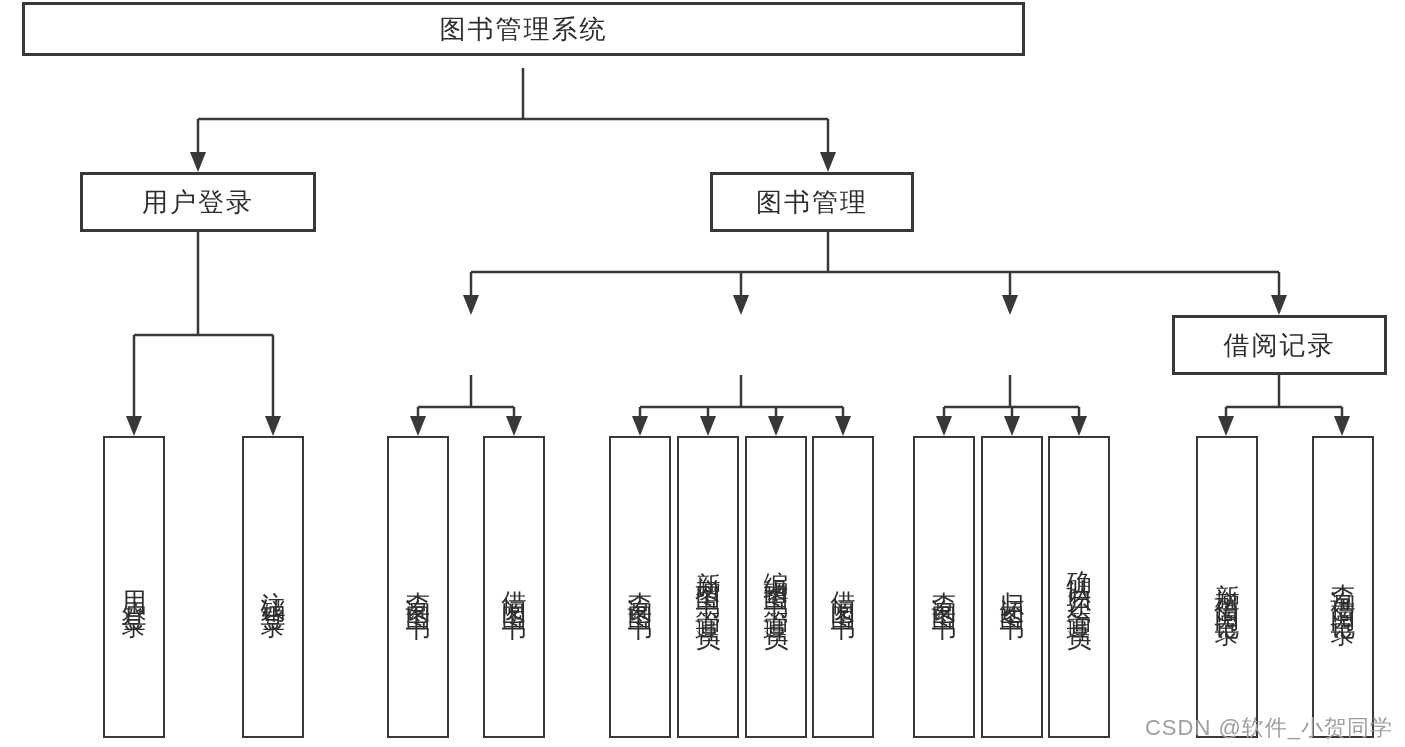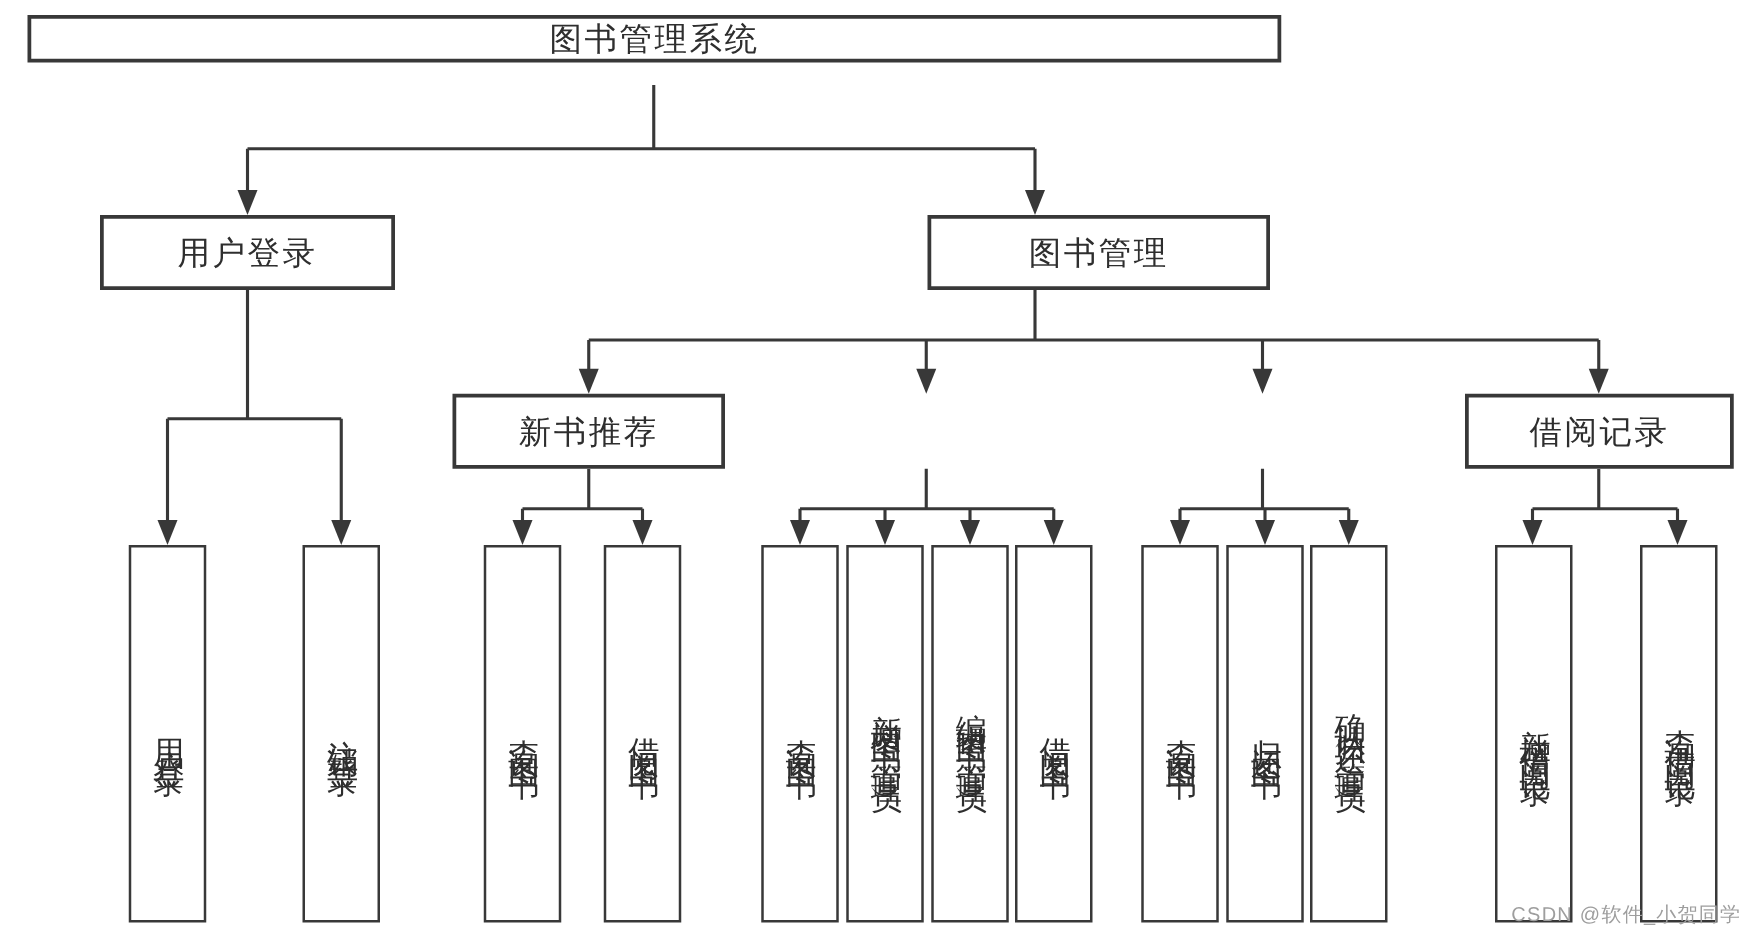--- a/index.html
+++ b/index.html
@@ -47,21 +47,21 @@
     font-size: 25px;
     letter-spacing: 8px;
     line-height: 1;
     white-space: nowrap;
     color: #2e2e2e;
   }
   .watermark {
     position: absolute;
     right: 12px;
     bottom: 4px;
-    font-size: 16px;
+    font-size: 22px;
     color: #9e9e9e;
     letter-spacing: 1px;
     white-space: nowrap;
   }
 </style>
 </head>
 <body>
 
 <div class="canvas">
 
@@ -127,34 +127,31 @@
       <path d="M768 416 L784 416 L776 436 Z"></path>
       <path d="M835 416 L851 416 L843 436 Z"></path>
       <path d="M936 416 L952 416 L944 436 Z"></path>
       <path d="M1004 416 L1020 416 L1012 436 Z"></path>
       <path d="M1071 416 L1087 416 L1079 436 Z"></path>
       <path d="M1218 416 L1234 416 L1226 436 Z"></path>
       <path d="M1334 416 L1350 416 L1342 436 Z"></path>
     </g>
   </svg>
 
-  <div class="box" style="left:22px; top:12px; width:1003px; height:38px">
+  <div class="box" style="left:22px; top:2px; width:1003px; height:54px">
     <span class="hlabel">图书管理系统</span>
   </div>
 
   <div class="box" style="left:80px; top:172px; width:236px; height:60px">
     <span class="hlabel">用户登录</span>
   </div>
-  <div class="box" style="left:742px; top:172px; width:274px; height:60px">
+  <div class="box" style="left:710px; top:172px; width:204px; height:60px">
     <span class="hlabel">图书管理</span>
   </div>
 
-  <div class="box" style="left:362px; top:315px; width:218px; height:60px">
-    <span class="hlabel">新书推荐</span>
-  </div>
   <div class="box" style="left:1172px; top:315px; width:215px; height:60px">
     <span class="hlabel">借阅记录</span>
   </div>
 
   <div class="box vbox" style="left:103px; top:436px; width:62px; height:302px">
     <span class="vtext">用户登录</span>
   </div>
   <div class="box vbox" style="left:242px; top:436px; width:62px; height:302px">
     <span class="vtext">注销登录</span>
   </div>

